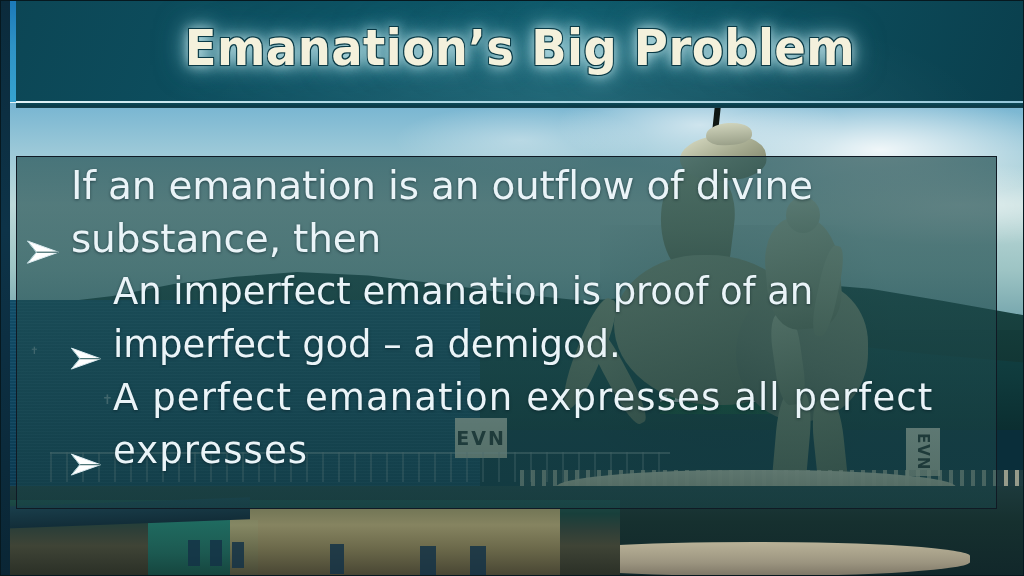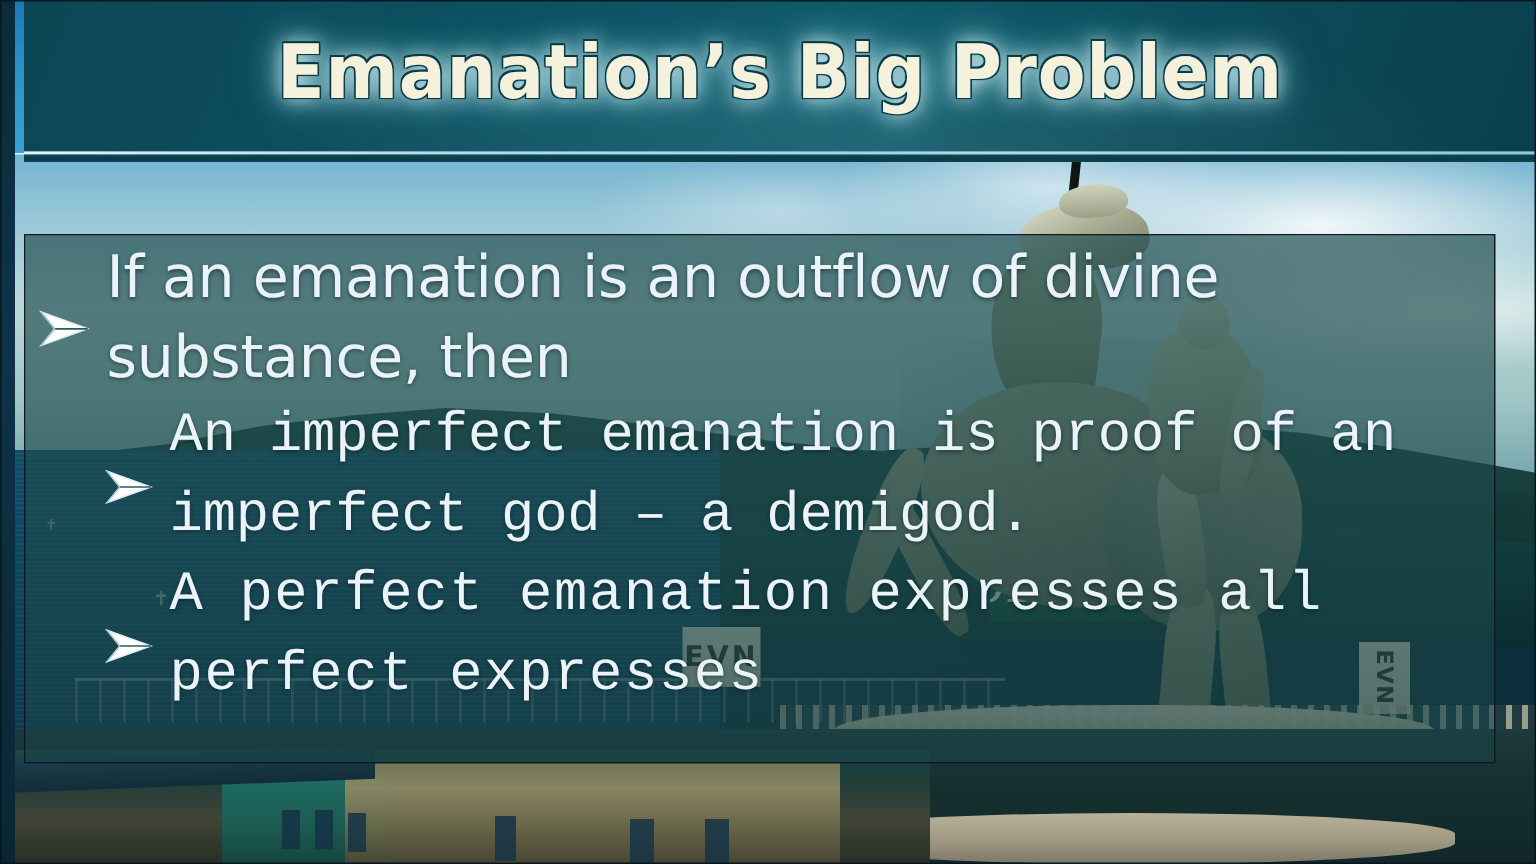--- a/index.html
+++ b/index.html
@@ -312,21 +312,21 @@
     overflow: hidden;
   }
   .body-list {
     margin: 0;
     padding: 0;
     list-style: none;
     position: relative;
   }
   .bullet-row {
     display: flex;
-    align-items: center;
+    align-items: flex-end;
     color: #eaf4f8;
     font-family: "DejaVu Sans", sans-serif;
     text-shadow: 0 1px 3px rgba(6,26,32,.55);
   }
   .bullet-glyph {
     flex: 0 0 auto;
     line-height: 1;
   }
   .bullet-text { flex: 1 1 auto; }
 
@@ -341,21 +341,20 @@
     letter-spacing: -.2px;
     padding-right: 8px;
   }
   
   .lvl2 .bullet-glyph { width: 44px; margin-left: 52px; padding-top: 13px; }
   .lvl2 .bullet-text {
     font-size: 37px;
     line-height: 53px;
     letter-spacing: -.1px;
     padding-right: 10px;
-    font-family: Liberation Mono, monospace;
   }
   #row-3 .bullet-text { letter-spacing: 1.1px; }
 
   .arrow-svg { display: block; }
 
   
   .slide-frame {
     position: absolute; left: 0; top: 0; width: 1024px; height: 576px;
     box-sizing: border-box;
     border: 1px solid #06181f;

